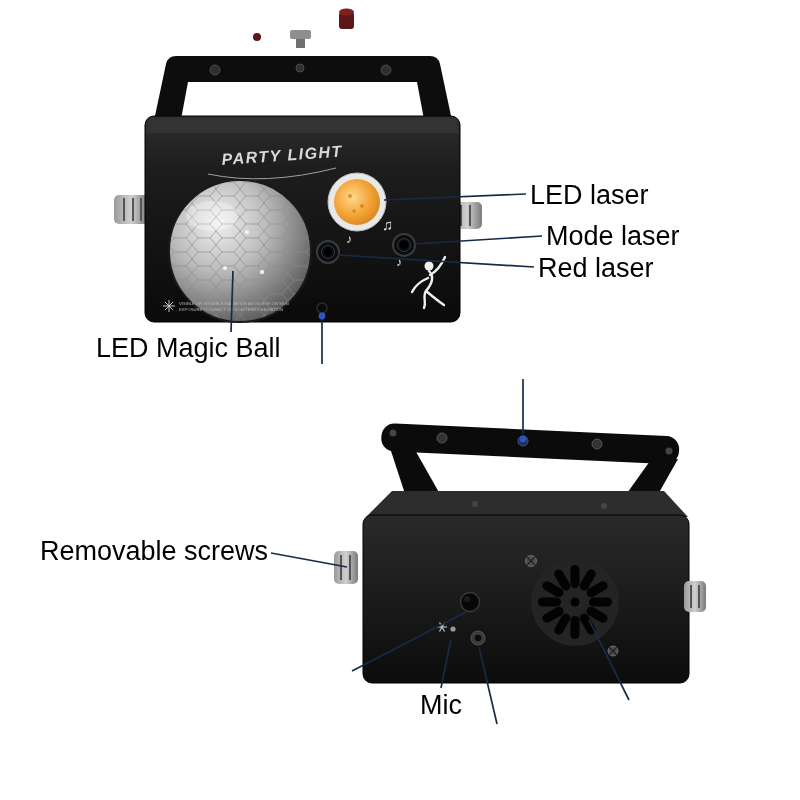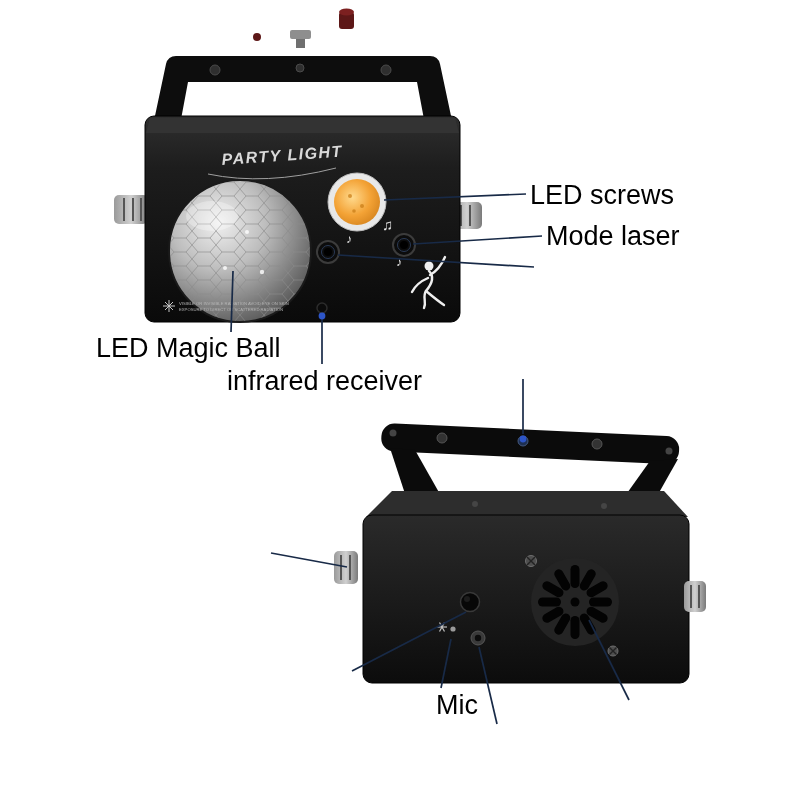--- a/index.html
+++ b/index.html
@@ -228,20 +228,21 @@
     <path d="M271,553 L347,567"></path>
     <path d="M466,612 L352,671"></path>
     <path d="M451,639 L441,688"></path>
     <path d="M479,647 L497,724"></path>
     <path d="M589,620 L629,700"></path>
   </g>
   <circle cx="322" cy="316" r="3.4" fill="#2d55c8"></circle>
   <circle cx="523" cy="439" r="3.4" fill="#2d55c8"></circle>
 </svg>
 
-<div class="label" style="left:530px;top:181px">LED screws</div>
+<div class="label" style="left:530px;top:181px">LED laser</div>
 <div class="label" style="left:546px;top:222px">Mode laser</div>
+<div class="label" style="left:538px;top:254px">Red laser</div>
 <div class="label" style="left:96px;top:334px">LED Magic Ball</div>
-<div class="label" style="left:227px;top:367px">infrared receiver</div>
-
-<div class="label" style="left:436px;top:691px">Mic</div>
+
+<div class="label" style="left:40px;top:537px">Removable screws</div>
+<div class="label" style="left:420px;top:691px">Mic</div>
 
 </div>
 
 </body></html>

